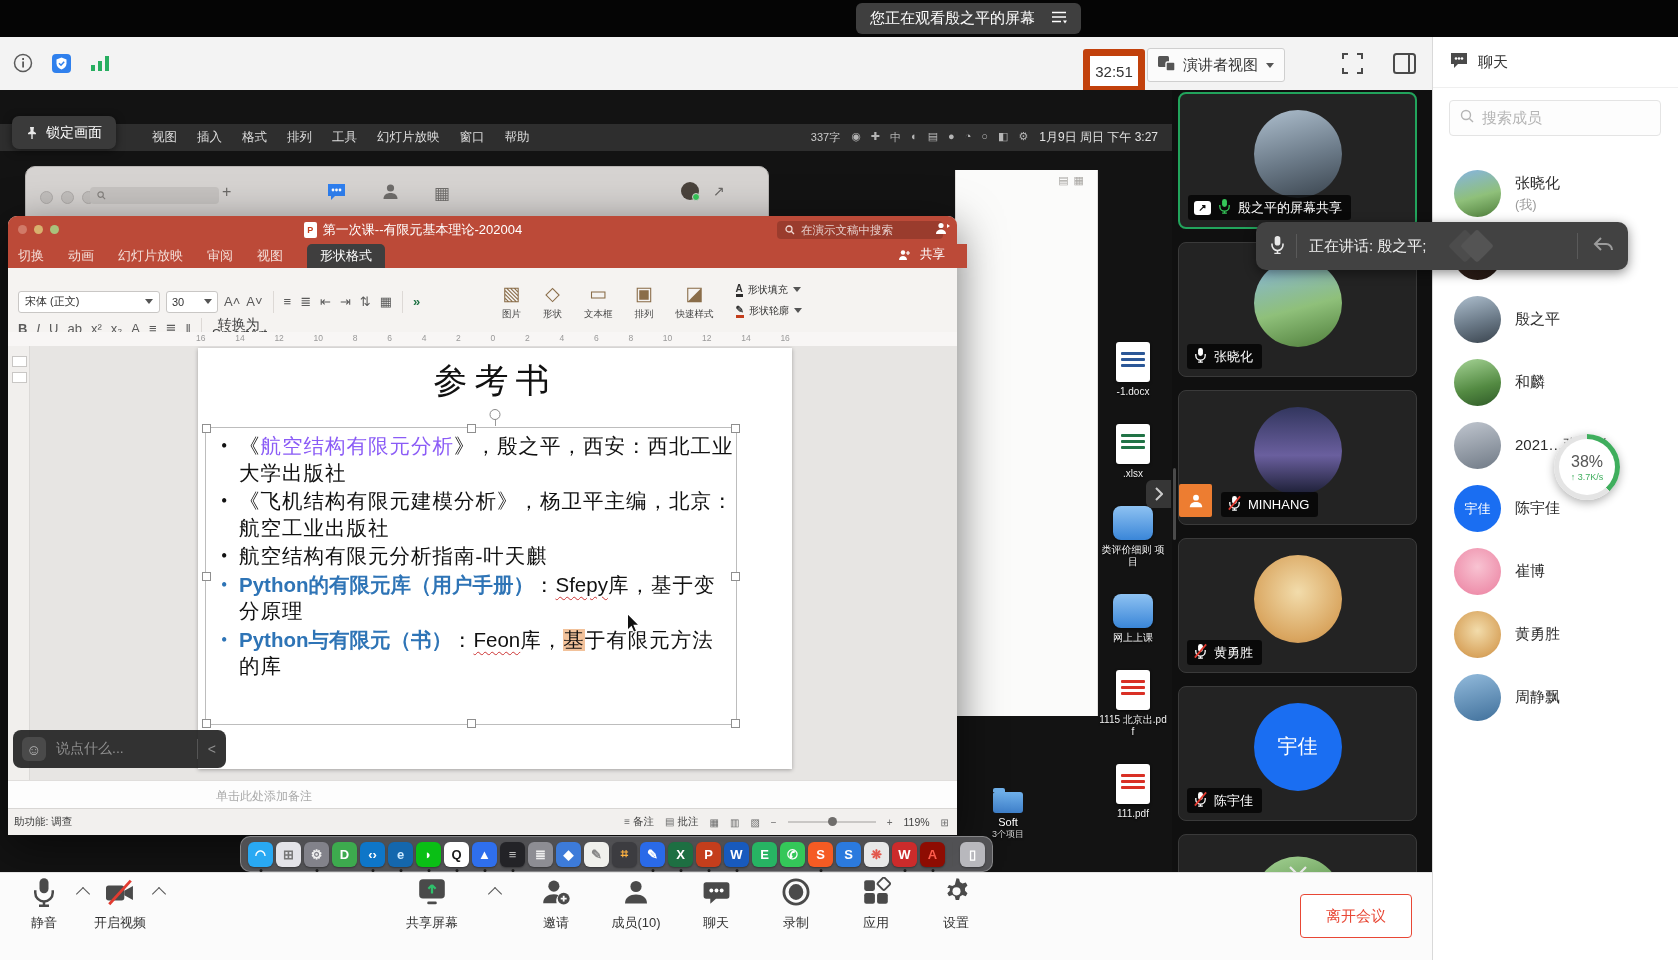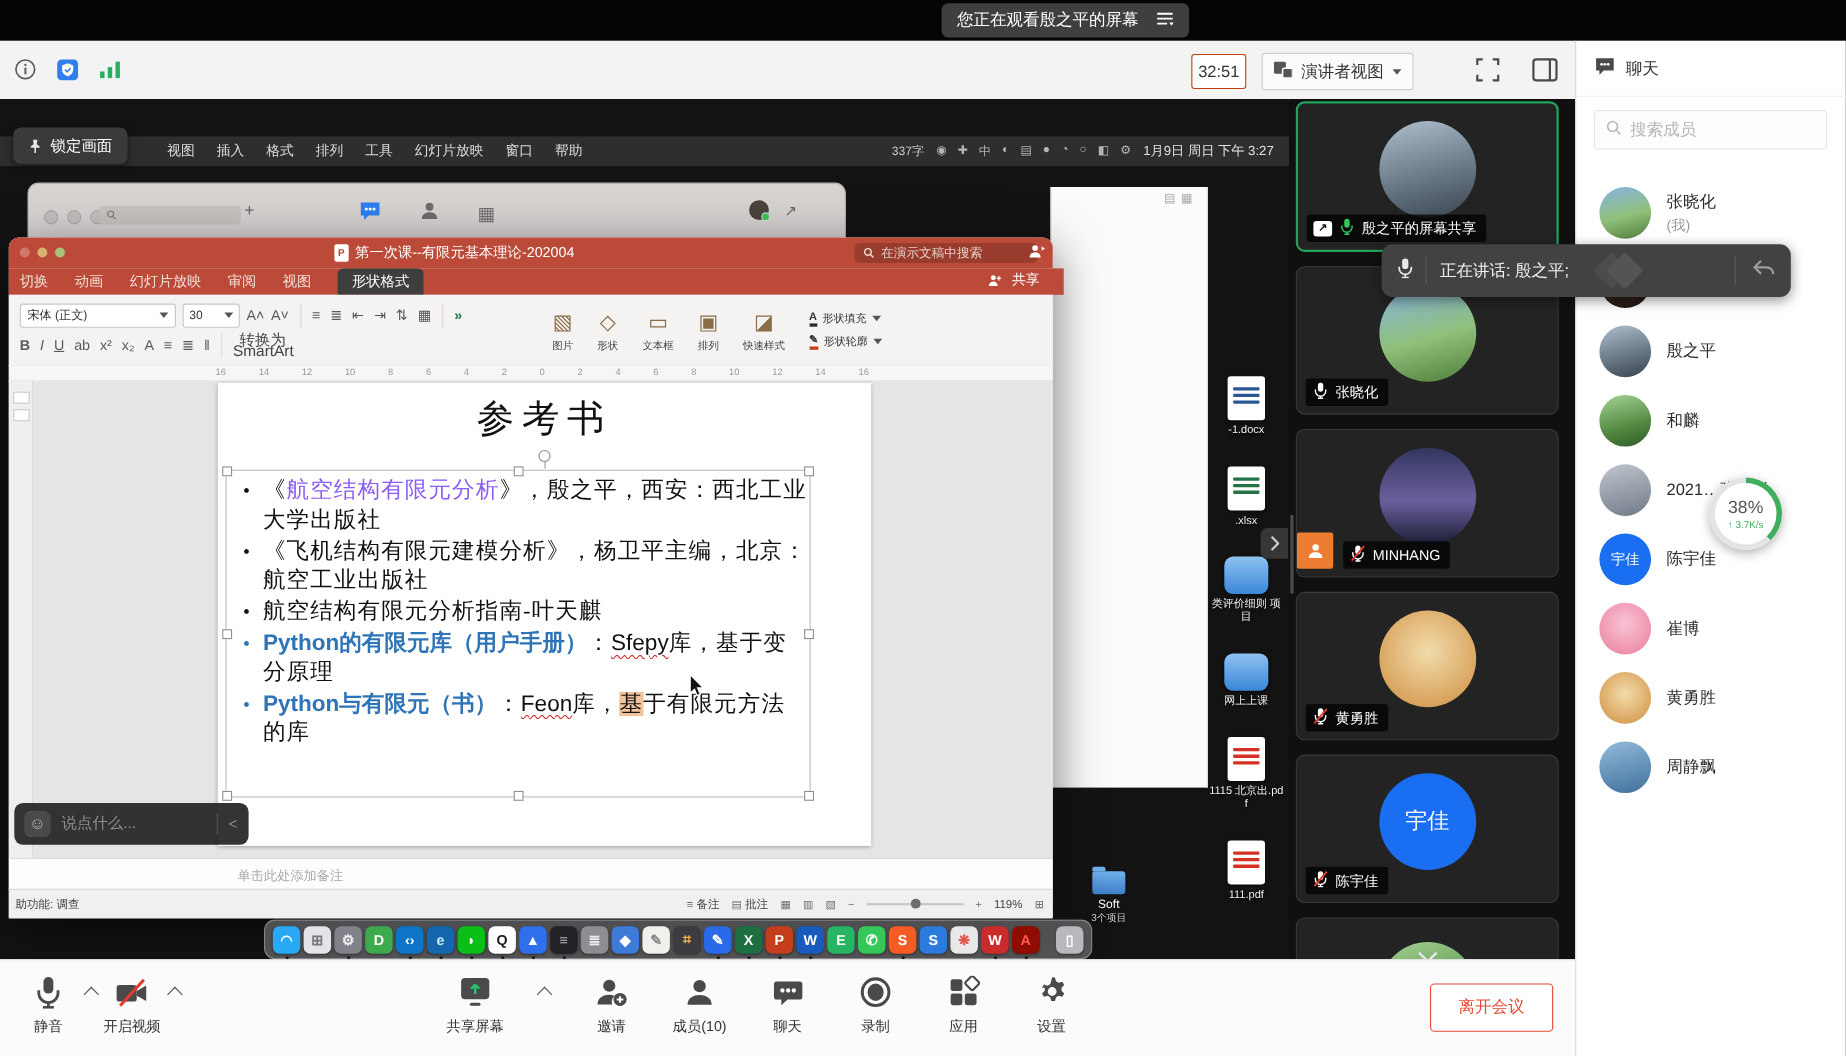--- a/index.html
+++ b/index.html
@@ -7,21 +7,21 @@
   .abs{position:absolute;}
   #stage{position:absolute;left:0;top:0;width:1678px;height:960px;background:#0c0c0c;}
 
   
   #top-banner{left:0;top:0;width:1678px;height:37px;background:#050505;}
   #banner-pill{left:856px;top:3px;height:31px;background:#3f3f3f;border-radius:6px;display:flex;align-items:center;gap:16px;padding:0 14px;color:#fff;font-size:15px;}
 
   
   #app-header{left:0;top:37px;width:1432px;height:53px;background:#f3f3f3;border-bottom:1px solid #e0e0e0;}
   .hdr-icon{position:absolute;top:16px;}
-  #timer-box{left:1083px;top:12px;width:48px;height:30px;background:#fff;border:1px solid #c2410c;border-radius:3px;color:#333;font-size:15px;display:flex;align-items:center;justify-content:center;}
+  #timer-box{left:1083px;top:12px;width:48px;height:30px;background:#fff;border:7px solid #c2410c;border-radius:3px;color:#333;font-size:15px;display:flex;align-items:center;justify-content:center;}
   #view-btn{left:1147px;top:11px;height:32px;background:#fbfbfb;border:1px solid #cfcfcf;border-radius:3px;display:flex;align-items:center;gap:8px;padding:0 10px;font-size:15px;color:#333;}
   .dd-caret{width:0;height:0;border-left:4px solid transparent;border-right:4px solid transparent;border-top:5px solid #555;}
   #fullscreen-btn{left:1340px;top:14px;}
   #panel-btn{left:1392px;top:14px;}
 
   
   #share-region{left:0;top:90px;width:1172px;height:782px;background:#131313;overflow:hidden;}
   #menu-bar{position:absolute;left:0;top:34px;width:100%;height:27px;background:#2e2e2e;display:flex;align-items:center;color:#ddd;}
   #menu-items{display:flex;gap:20px;padding-left:152px;font-size:12.5px;}
   #menu-right{margin-left:auto;display:flex;align-items:center;gap:11px;padding-right:14px;}
@@ -70,21 +70,21 @@
   #ppt-title-wrap{position:absolute;left:240px;top:0;width:330px;height:28px;display:flex;align-items:center;justify-content:center;gap:6px;}
   #ppt-doc-icon{width:13px;height:16px;background:#fff;border-radius:2px;color:#c43e1c;font-size:9px;font-weight:bold;display:flex;align-items:center;justify-content:center;}
   #ppt-title{color:#fff;font-size:13px;white-space:nowrap;}
   #ppt-search{position:absolute;left:769px;top:5px;width:150px;height:18px;background:rgba(0,0,0,.18);border-radius:4px;display:flex;align-items:center;gap:6px;padding:0 8px;color:rgba(255,255,255,.75);font-size:11.5px;}
   #ppt-share-person{position:absolute;left:927px;top:5px;color:#fff;}
   #ppt-tabs{position:absolute;left:0;top:28px;width:100%;height:24px;background:#bc4a38;display:flex;align-items:flex-end;gap:24px;padding-left:10px;font-size:13px;color:#f3ddd7;}
   .ppt-tab{line-height:24px;white-space:nowrap;}
   .ppt-tab.active{background:#3f3e3e;color:#fff;border-radius:5px 5px 0 0;padding:0 13px;}
   #ppt-share-label{position:absolute;right:12px;top:30px;color:#fff;font-size:12.5px;display:flex;gap:9px;align-items:center;}
   #ppt-ribbon{position:absolute;left:0;top:52px;width:100%;height:64px;background:#f5f3f1;border-bottom:1px solid #d0cecb;display:flex;}
-  .rb-left{width:470px;padding:5px 0 0 10px;}
+  .rb-left{width:470px;padding:20px 0 0 10px;}
   .rb-row{display:flex;align-items:center;gap:6px;height:27px;}
   #rb-fontbox{width:128px;height:20px;background:#fff;border:1px solid #c9c7c5;border-radius:3px;font-size:11px;color:#333;display:flex;align-items:center;justify-content:space-between;padding:0 6px;}
   #rb-sizebox{width:40px;height:20px;background:#fff;border:1px solid #c9c7c5;border-radius:3px;font-size:11px;color:#333;display:flex;align-items:center;justify-content:space-between;padding:0 5px;}
   .rb-glyph{font-size:13px;color:#5a5a5a;}
   .rb-sep{width:1px;height:22px;background:#ddd9d6;margin:0 4px;}
   .rb-groups{display:flex;gap:22px;align-items:center;padding:2px 0 0 14px;}
   .rgroup{display:flex;flex-direction:column;align-items:center;gap:3px;}
   .rgroup .g-ic{font-size:19px;color:#8a6d49;}
   .rgroup .g-lb{font-size:9.5px;color:#444;white-space:nowrap;}
   .rb-fill{display:flex;flex-direction:column;justify-content:center;gap:7px;padding-left:22px;font-size:10px;color:#333;}
@@ -177,21 +177,21 @@
   #toast-text{color:#f0f0f0;font-size:15px;white-space:nowrap;}
   .wm{width:24px;height:24px;background:#4c4c4c;transform:rotate(45deg);border-radius:3px;}
   #toast-sep2{width:1px;height:26px;background:#5a5a5a;margin:0 14px 0 10px;}
   #net-ring{left:1554px;top:434px;width:66px;height:66px;border-radius:50%;background:conic-gradient(#3fae5d 0deg 137deg,#e4e4e4 137deg 360deg);box-shadow:0 3px 10px rgba(0,0,0,.3);z-index:55;}
   #ring-core{position:absolute;inset:5px;background:#fff;border-radius:50%;display:flex;flex-direction:column;align-items:center;justify-content:center;}
   #ring-pct{font-size:16px;color:#555;}
   #ring-up{font-size:9px;color:#3fae5d;margin-top:1px;}
 
   
   #bottom-toolbar{left:0;top:872px;width:1432px;height:88px;background:#fbfbfb;border-top:1px solid #e4e4e4;}
-  .tb-group{position:absolute;top:14px;display:flex;align-items:flex-start;}
+  .tb-group{position:absolute;top:4px;display:flex;align-items:flex-start;}
   #tb-left{left:16px;}
   #tb-center{left:404px;gap:24px;}
   .tb-item{display:flex;flex-direction:column;align-items:center;gap:7px;min-width:56px;}
   .tb-ic{height:30px;display:flex;align-items:flex-end;justify-content:center;}
   .tb-label{font-size:13px;color:#333;white-space:nowrap;}
   .tb-caret{margin:12px 4px 0 6px;width:9px;height:9px;border-left:1.7px solid #555;border-top:1.7px solid #555;transform:rotate(45deg);}
   #leave-btn{position:absolute;right:20px;top:21px;height:44px;line-height:42px;padding:0 25px;border:1px solid #e84735;color:#e84735;background:#fff;border-radius:4px;font-size:15px;box-sizing:border-box;}
 </style>
 </head>
 <body>

